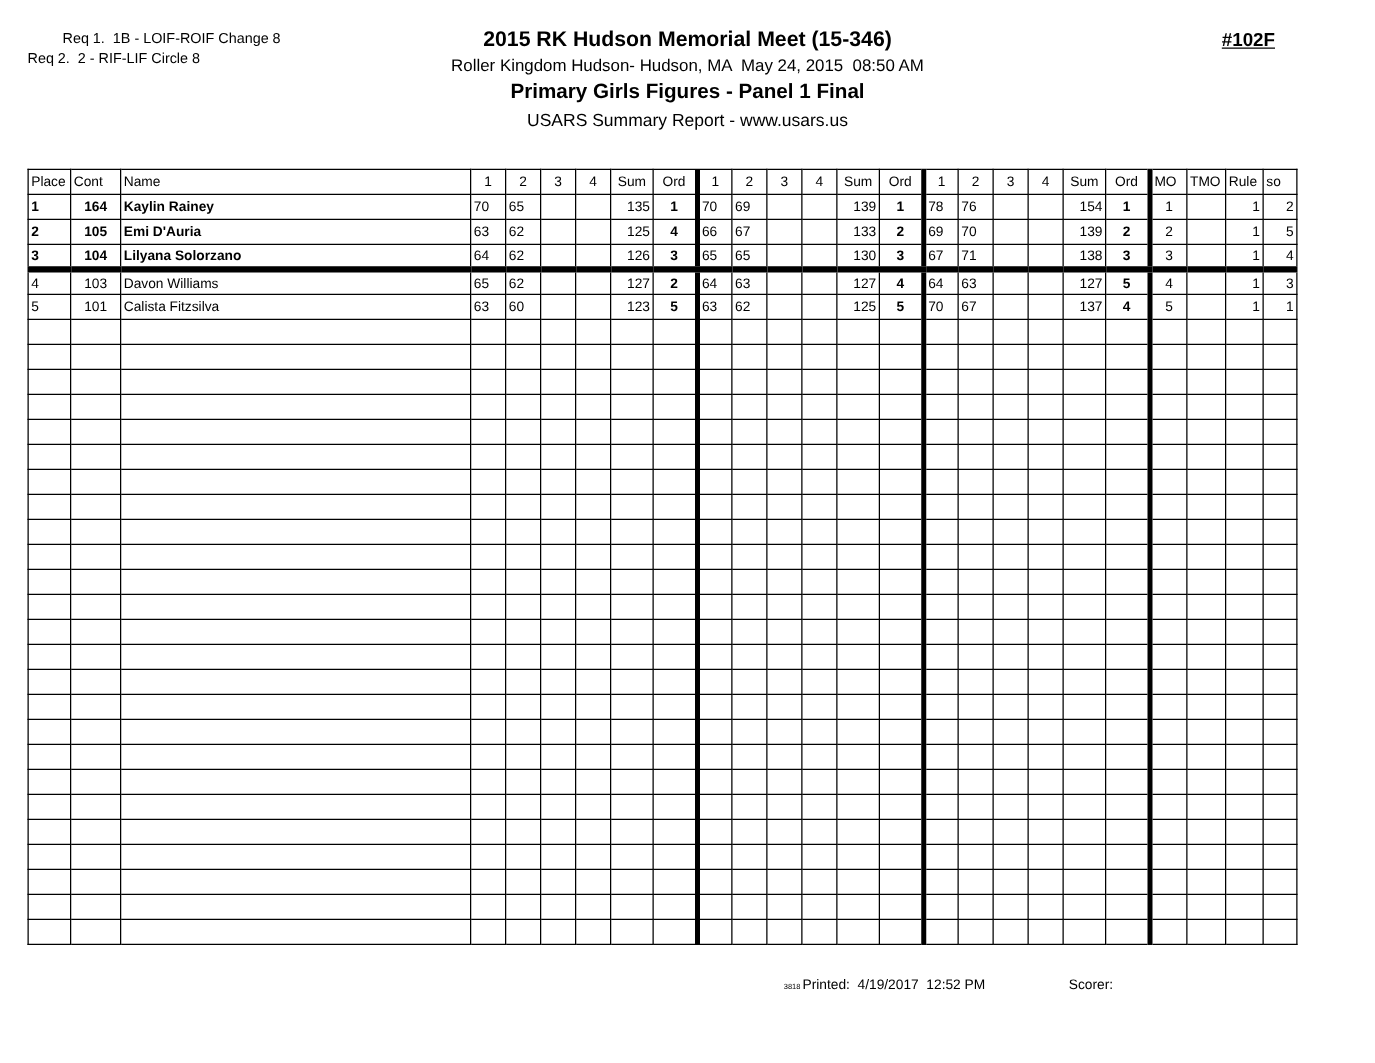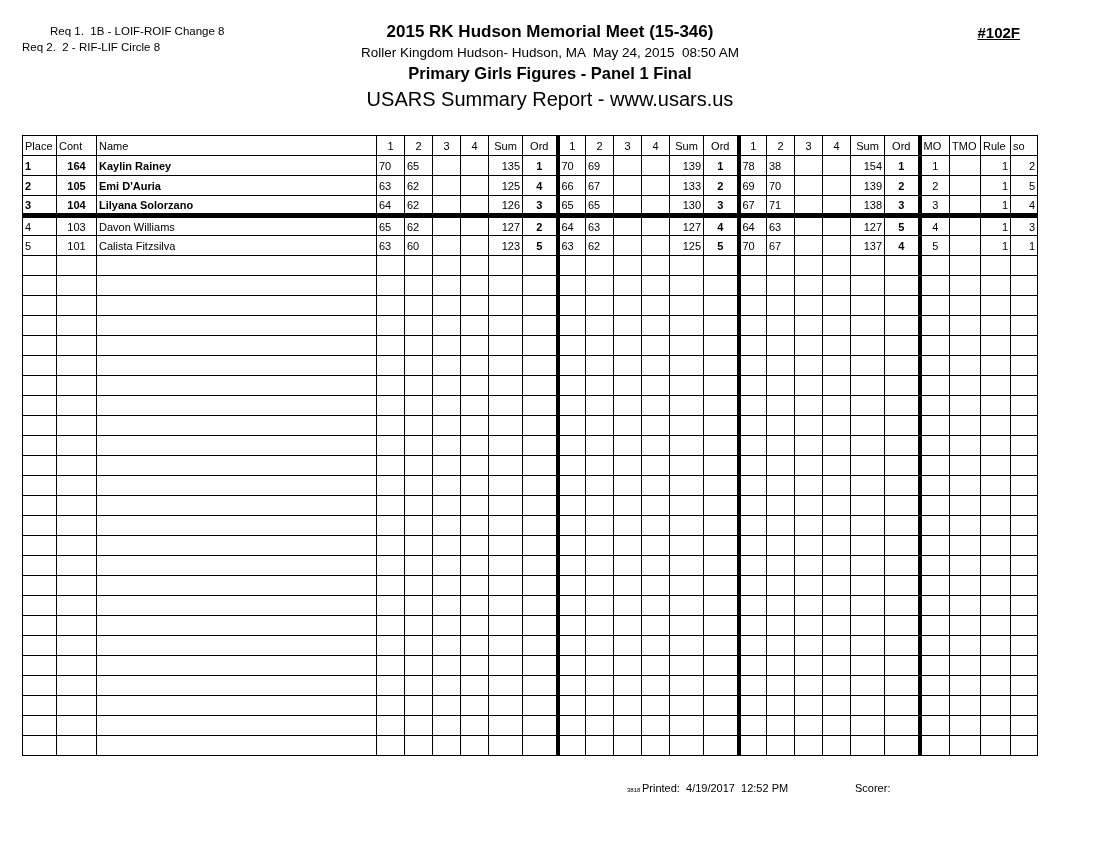--- a/index.html
+++ b/index.html
@@ -9,21 +9,21 @@
     font-family:"Liberation Sans", sans-serif; color:#000;
     overflow:hidden;
   }
   .abs { position:absolute; white-space:pre; }
   .ctrband { position:absolute; left:0; right:0; text-align:center; white-space:pre; }
 
   .req-line { font-size:11.5px; }
   .title { font-size:17px; font-weight:bold; }
   .subtitle { font-size:13.5px; }
   .event-title { font-size:16.5px; font-weight:bold; }
-  .report-type { font-size:20px; }
+  .report-type { font-size:14px; }
   .event-num { font-size:15px; font-weight:bold;text-decoration:underline; }
 
   table.results {
     position:absolute; left:22px; top:135px; width:1012px;
     border-collapse:collapse; table-layout:fixed; font-size:11px;
   }
   .results td {
     border:1px solid #000; height:20px; padding:0 2px;
     overflow:hidden; white-space:nowrap; vertical-align:middle;
   }
@@ -119,21 +119,21 @@
         <td></td>
         <td class="rt">135</td>
         <td class="ctr b jsep">1</td>
         <td>70</td>
         <td>69</td>
         <td></td>
         <td></td>
         <td class="rt">139</td>
         <td class="ctr b jsep">1</td>
         <td>78</td>
-        <td>38</td>
+        <td>76</td>
         <td></td>
         <td></td>
         <td class="rt">154</td>
         <td class="ctr b jsep">1</td>
         <td class="ctr">1</td>
         <td></td>
         <td class="rt">1</td>
         <td class="rt">2</td>
       </tr>
       <tr>

